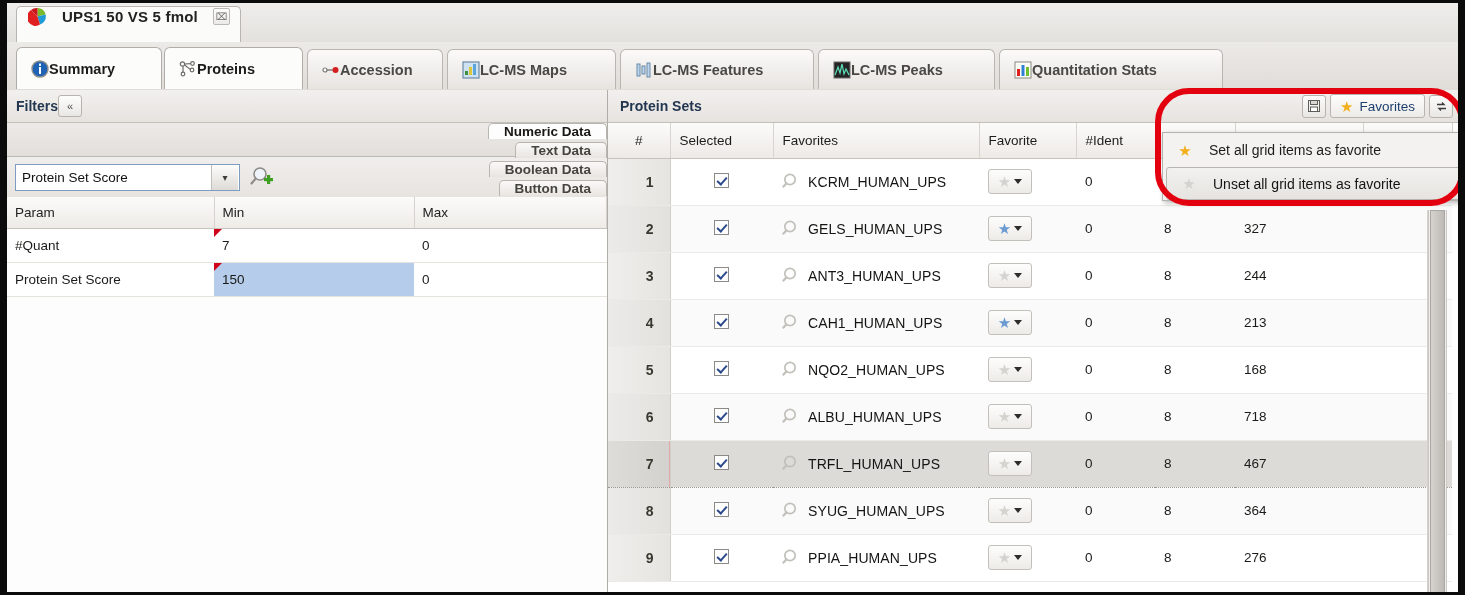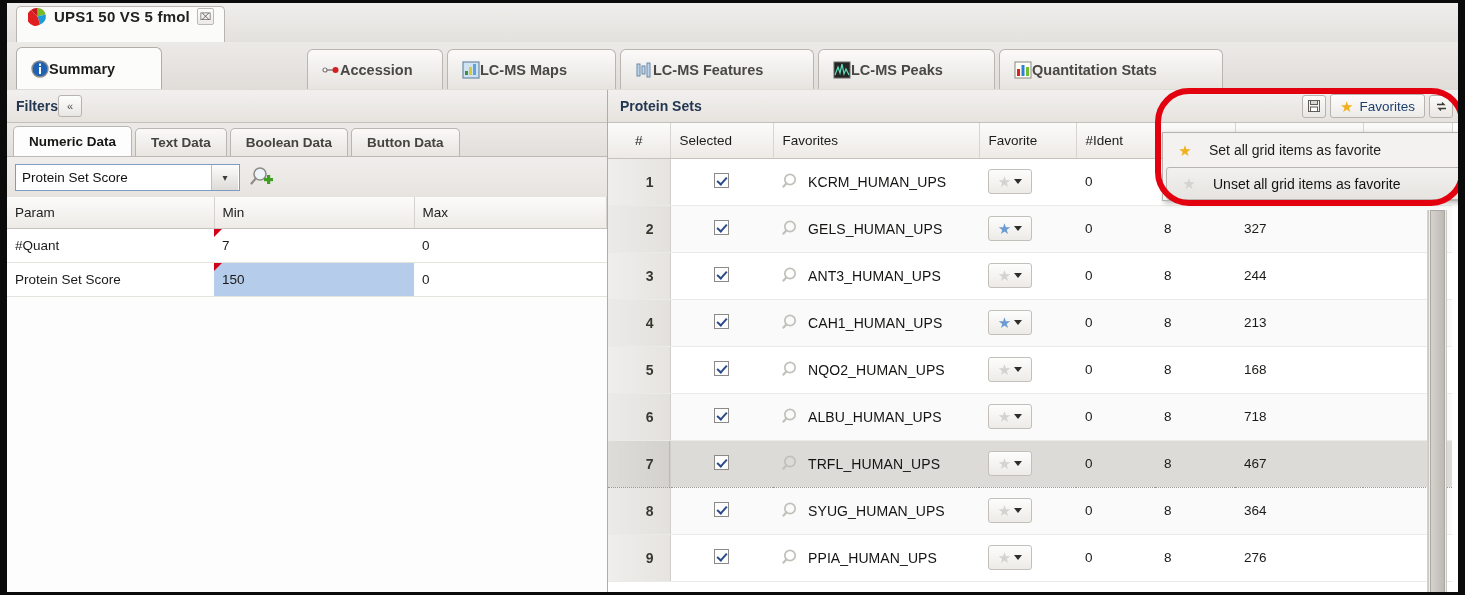--- a/index.html
+++ b/index.html
@@ -21,21 +21,21 @@
   }
 
   
   .doctabbar{
     position:absolute;left:0;top:0;width:1451px;height:39px;
     background:linear-gradient(#efeeec,#e3e1dd);
     border-bottom:1px solid #b9b6b1;
   }
   .doctab{
     position:absolute;left:9px;top:3px;height:36px;
-    display:flex;align-items:center;gap:7px;
+    display:flex;align-items:center;gap:15px;
     padding:0 10px 16px 11px;
     background:#fbfbfa;
     border:1px solid #b9b6b1;border-bottom:none;
     border-radius:5px 5px 0 0;
     box-sizing:border-box;
   }
   .doctab-title{font-weight:bold;font-size:15px;color:#222;letter-spacing:.2px;}
   .doctab-close{
     width:15px;height:15px;border:1px solid #bdbab5;border-radius:2px;
     background:linear-gradient(#fdfdfd,#eceae7);
@@ -83,20 +83,21 @@
     width:22px;height:20px;border:1px solid #b7b4af;border-radius:3px;
     background:linear-gradient(#fdfdfd,#e9e7e3);
     display:flex;align-items:center;justify-content:center;
     font-size:11px;color:#4c4a47;
   }
   .ftabs{
     height:34px;display:flex;align-items:flex-end;gap:3px;
     padding-left:6px;box-sizing:border-box;
     background:linear-gradient(#eceae7,#e2dfdb);
     border-bottom:1px solid #bdbab5;
+    flex-direction:column;
   }
   .ftab{
     height:28px;padding:0 15px;display:flex;align-items:center;
     background:linear-gradient(#faf9f8,#e8e5e1);
     border:1px solid #b9b6b1;border-bottom:none;border-radius:5px 5px 0 0;
     font-weight:bold;font-size:13.5px;color:#46443f;white-space:nowrap;
     box-sizing:border-box;
   }
   .ftab.active{background:#fdfdfd;color:#181715;height:30px;}
   .fselrow{
@@ -279,20 +280,32 @@
       <span class="tab-ico">
         <svg width="18" height="18" viewBox="0 0 18 18">
             <circle cx="9" cy="9" r="8" fill="#1e62b5" stroke="#8e8c88" stroke-width="1.4"></circle>
             <rect x="8" y="7" width="2" height="7" fill="#fff"></rect>
             <rect x="8" y="3.6" width="2" height="2.2" fill="#fff"></rect>
           </svg>
       </span>
       <span>Summary</span>
     </div>
 
+    <div class="tab active" style="left:157px;width:139px;">
+      <span class="tab-ico">
+        <svg width="18" height="18" viewBox="0 0 18 18" fill="none" stroke="#6e6c68" stroke-width="1.2">
+          <circle cx="3.5" cy="4" r="2.2"></circle>
+            <circle cx="13.5" cy="3.5" r="1.8"></circle>
+            <circle cx="13" cy="10" r="1.8"></circle>
+            <circle cx="4" cy="14" r="1.8"></circle>
+          <path d="M5.6 4 L11.7 3.6 M5.6 5 L11.3 9.4 M4 6.2 L4 12.2"></path>
+        </svg>
+      </span>
+      <span>Proteins</span>
+    </div>
 
     <div class="tab" style="left:300px;width:136px;">
       <span class="tab-ico">
         <svg width="18" height="18" viewBox="0 0 18 18">
             <circle cx="3" cy="9" r="2" fill="#fff" stroke="#7b7976" stroke-width="1.2"></circle>
             <path d="M5 9 H11" stroke="#7b7976" stroke-width="1.4"></path>
             <circle cx="13.5" cy="9" r="3" fill="#d42020"></circle>
           </svg>
       </span>
       <span>Accession</span>

